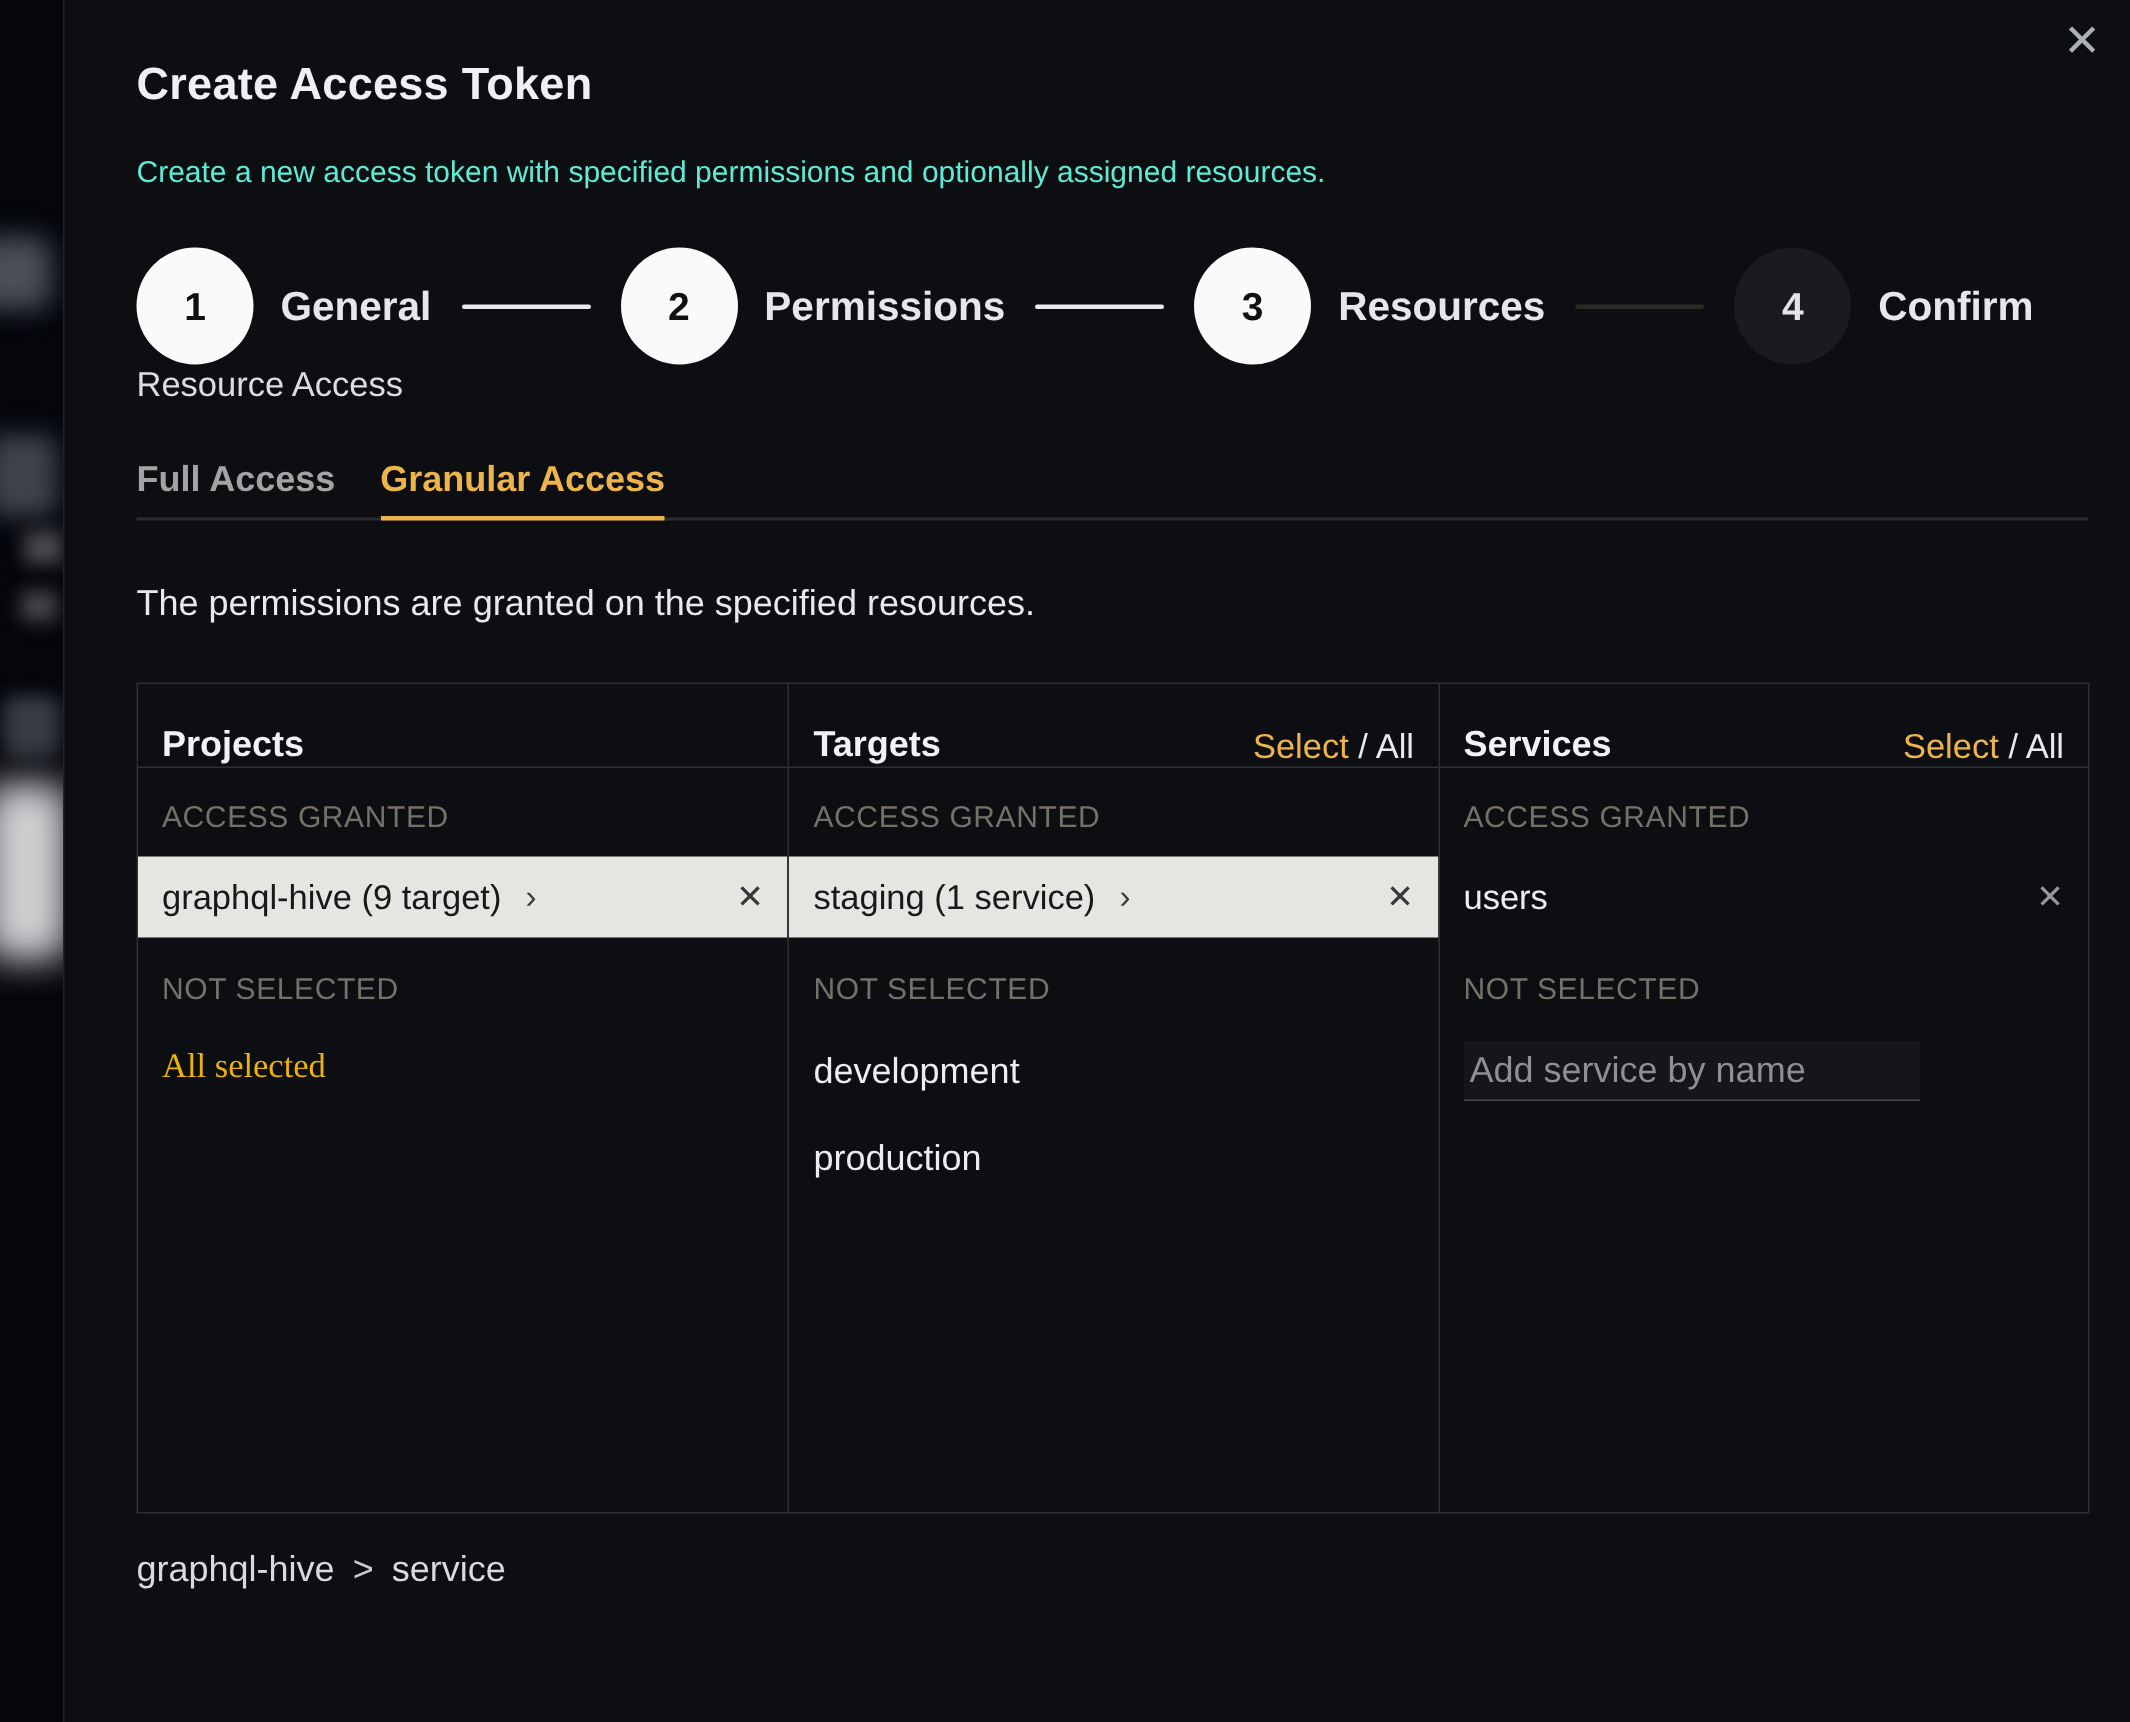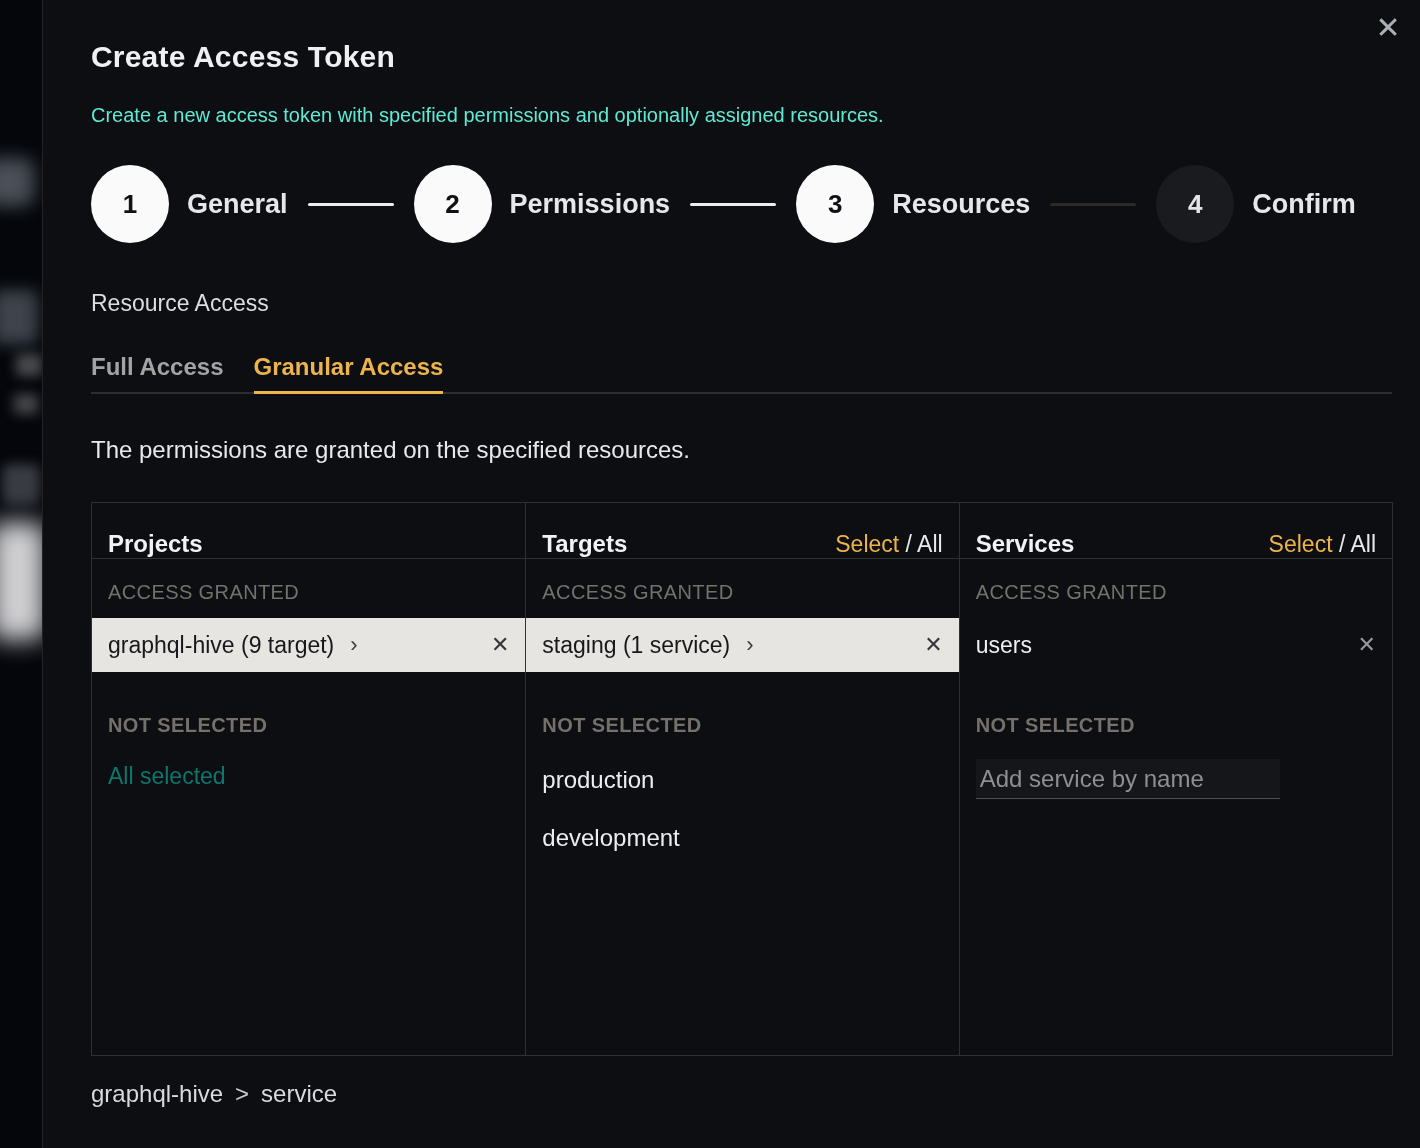--- a/index.html
+++ b/index.html
@@ -48,21 +48,21 @@
     font-size:26px; font-weight:600;
   }
   .step-circle.done { background:#fafafa; color:#101114; }
   .step-circle.upcoming { background:#1a1b1f; color:#e4e4e7; }
   .step-label { margin-left:18px; font-size:27px; font-weight:600; color:#e6e7ea; }
   .connector { width:86px; height:3px; border-radius:2px; margin:0 20px; }
   .connector.done { background:#ececee; }
   .connector.upcoming { background:#2b2a27; }
 
   
-  .section-heading { margin-top:47px; font-size:23px; font-weight:500; color:#dcdde0; }
+  .section-heading { font-size:23px; font-weight:500; color:#dcdde0; }
   .tabs { margin-top:36px; display:flex; gap:30px; border-bottom:2px solid #2d2d31; }
   .tab { font-size:24px; font-weight:600; padding-bottom:10px; cursor:pointer; }
   .tab.inactive { color:#a3a3a3; }
   .tab.active { color:#edb44c; border-bottom:3px solid #edb44c; margin-bottom:-2px; }
   .description { margin-top:42px; font-size:24px; color:#e9e9ec; }
 
   
   .picker {
     margin-top:38px; height:554px; width:1302px;
     display:grid; grid-template-columns:1fr 1fr 1fr;
@@ -74,34 +74,34 @@
     height:56px; display:flex; align-items:flex-end; justify-content:space-between;
     padding:0 16px; border-bottom:1px solid #2f2f34;
   }
   .col-title { font-size:24px; font-weight:700; color:#f2f2f4; }
   .select-all { font-size:23px; cursor:pointer; white-space:nowrap; }
   .select-word { color:#edb44c; }
   .all-word { color:#e9e9ec; }
   .section-label {
     padding:22px 16px 14px; font-size:20px; color:#74706a; letter-spacing:.4px;
   }
-  .section-label.ns { padding-top:42px;font-weight:bold; }
+  .section-label.ns { padding-top:24px; }
   .row-selected {
     height:54px; display:flex; align-items:center; padding:0 16px;
     background:#e7e5e1; color:#18181b; font-size:23px; cursor:pointer;
   }
   .row-plain {
     height:54px; display:flex; align-items:center; padding:0 16px;
     color:#eeeef0; font-size:23px; cursor:pointer;
   }
   .chev { margin-left:16px; font-size:22px; color:#3c3c40; }
   .remove-x { margin-left:auto; font-size:22px; cursor:pointer; }
   .remove-x.dark-x { color:#35353a; }
   .remove-x.light-x { color:#97979c; }
-  .empty-note { padding:12px 16px; font-size:23px; color:#0f766e; }
+  .empty-note { padding:12px 16px; font-size:23px; color:#eab308;font-family:Liberation Serif, serif; }
   .pick-item { padding:15px 16px; font-size:24px; color:#ededf0; cursor:pointer; }
   .svc-input {
     display:block; margin:8px 16px 0; width:304px; height:40px;
     background:#15161a; border:none; border-bottom:1px solid #4a4a50;
     color:#4d7c0f; font-size:24px; padding:0 4px; outline:none;
     font-family:"Liberation Sans","DejaVu Sans",sans-serif;
   }
   .svc-input::placeholder { color:#8e8e93; }
 
   
@@ -182,22 +182,22 @@
           <span class="all-word">/ All</span>
         </div>
       </div>
       <div class="section-label">ACCESS GRANTED</div>
       <div class="row-selected">
         <span>staging (1 service)</span>
         <span class="chev">›</span>
         <span class="remove-x dark-x">✕</span>
       </div>
       <div class="section-label ns">NOT SELECTED</div>
+      <div class="pick-item">development</div>
       <div class="pick-item">production</div>
-      <div class="pick-item">development</div>
     </div>
 
     <div class="col">
       <div class="col-header">
         <div class="col-title">Services</div>
         <div class="select-all">
           <span class="select-word">Select</span>
           <span class="all-word">/ All</span>
         </div>
       </div>

